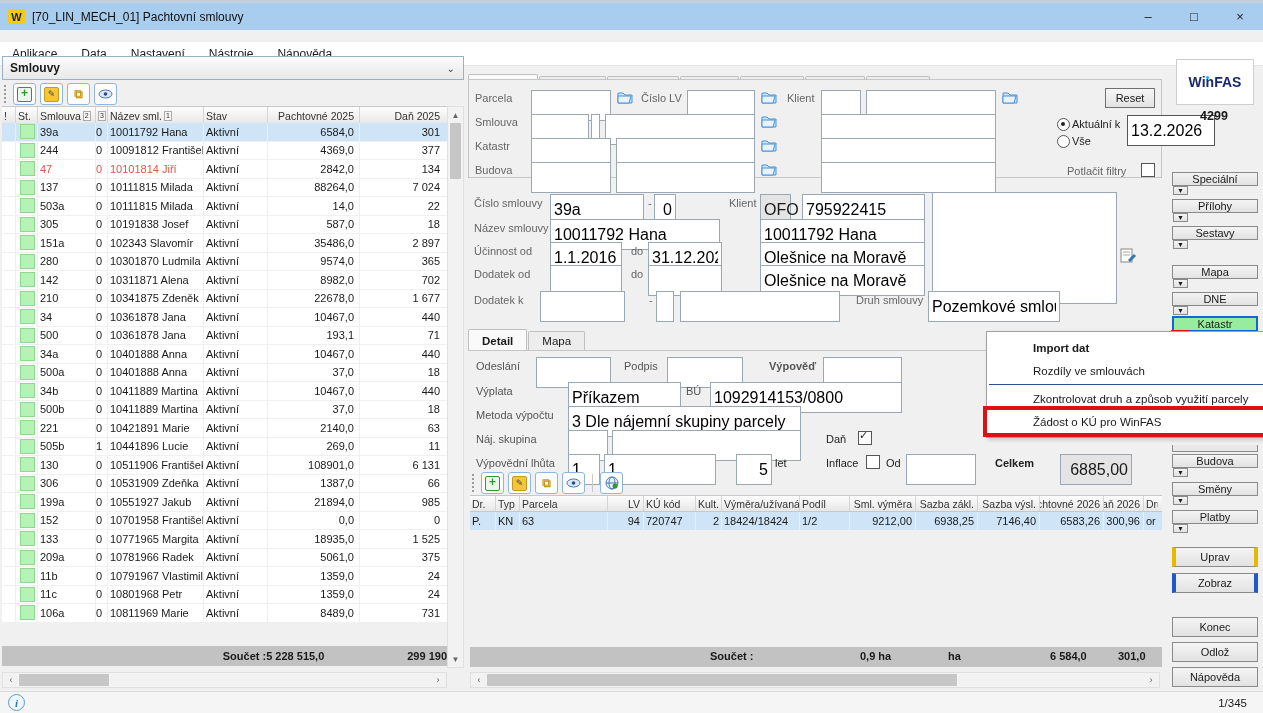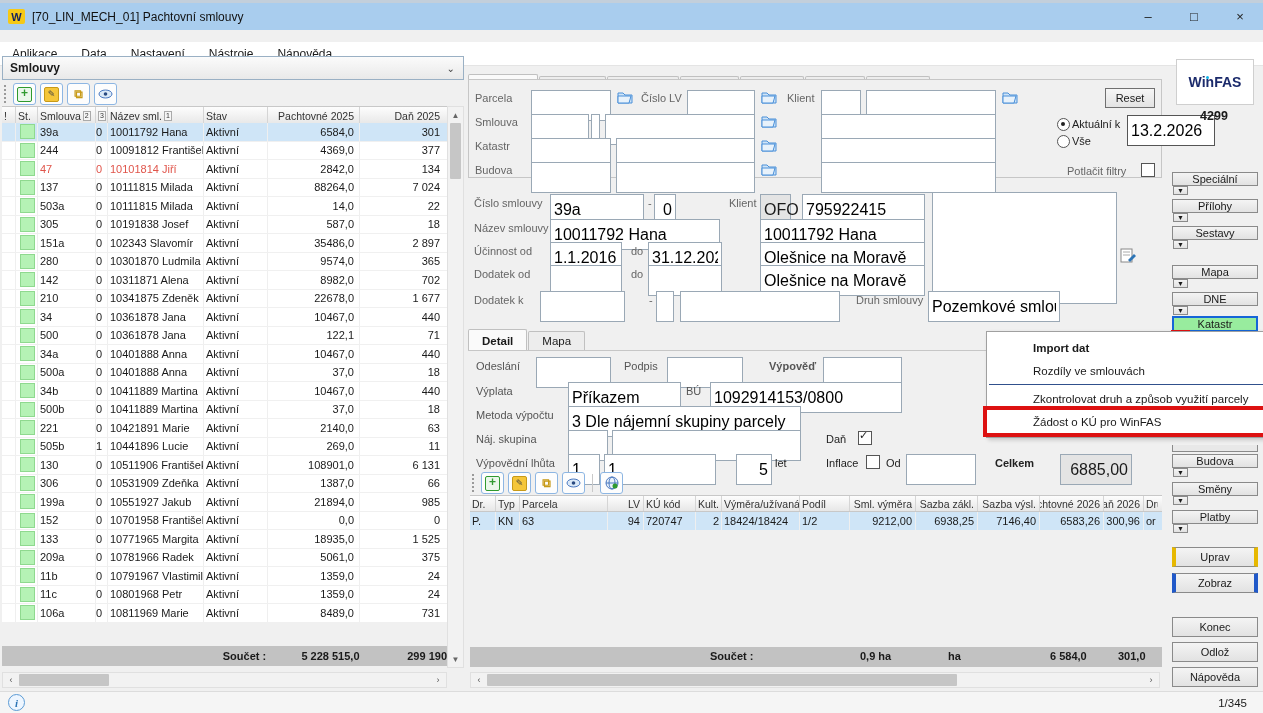--- a/index.html
+++ b/index.html
@@ -48,21 +48,21 @@
     box-sizing:border-box;border-right:1px solid #efefef;}
   .w-excl{width:14px;} .w-st{width:22px;} .w-num{width:58px;} .w-d{width:12px;padding-left:0;}
   .w-name{width:96px;} .w-stav{width:64px;}
   .w-rent{width:92px;justify-content:flex-end;padding-right:5px;}
   .w-tax{width:85px;justify-content:flex-end;padding-right:5px;border-right:none;}
   .gsq{width:13px;height:13px;background:#b5f2b5;border:1px solid #8fd98f;margin-left:2px;}
   .red .w-num,.red .w-d,.red .w-name{color:#e0544a;}
   #ltsum{position:absolute;left:0;top:591px;width:445px;height:20px;background:#c2c2c2;display:flex;
     align-items:center;font-weight:bold;}
   #ltsum .lbl{width:266px;text-align:right;}
-  #ltsum .v1{width:94px;text-align:right;}
+  #ltsum .v1{width:94px;}
   #ltsum .v2{width:80px;text-align:right;padding-left:8px;}
   
   .vscroll{position:absolute;width:17px;background:#f2f2f2;border:1px solid #e0e0e0;box-sizing:border-box;}
   .sarrow{height:16px;display:flex;align-items:center;justify-content:center;color:#666;font-size:8px;}
   .vthumb{margin:0 2px;background:#c6c6c6;border-radius:1px;}
   .hscroll{position:absolute;height:16px;background:#f2f2f2;border:1px solid #e0e0e0;box-sizing:border-box;
     display:flex;align-items:center;}
   .harrow{width:16px;text-align:center;color:#555;font-size:9px;}
   .hthumb{height:12px;background:#c6c6c6;border-radius:1px;}
   
@@ -343,21 +343,21 @@
         </div>
         <div class="trow">
           <div class="c w-excl"></div>
           <div class="c w-st">
             <span class="gsq"></span>
           </div>
           <div class="c w-num">500</div>
           <div class="c w-d">0</div>
           <div class="c w-name">10361878 Jana</div>
           <div class="c w-stav">Aktivní</div>
-          <div class="c w-rent">122,1</div>
+          <div class="c w-rent">193,1</div>
           <div class="c w-tax">71</div>
         </div>
         <div class="trow">
           <div class="c w-excl"></div>
           <div class="c w-st">
             <span class="gsq"></span>
           </div>
           <div class="c w-num">34a</div>
           <div class="c w-d">0</div>
           <div class="c w-name">10401888 Anna</div>

